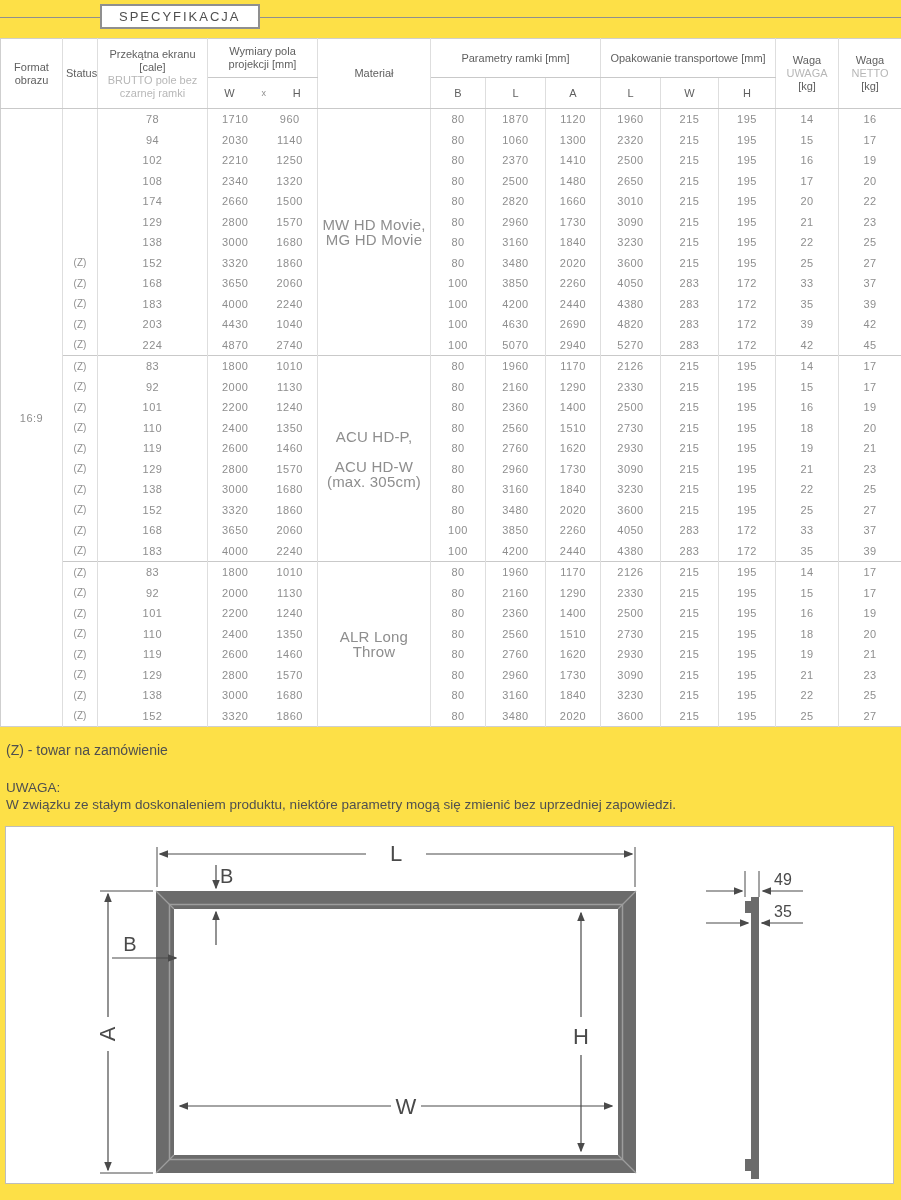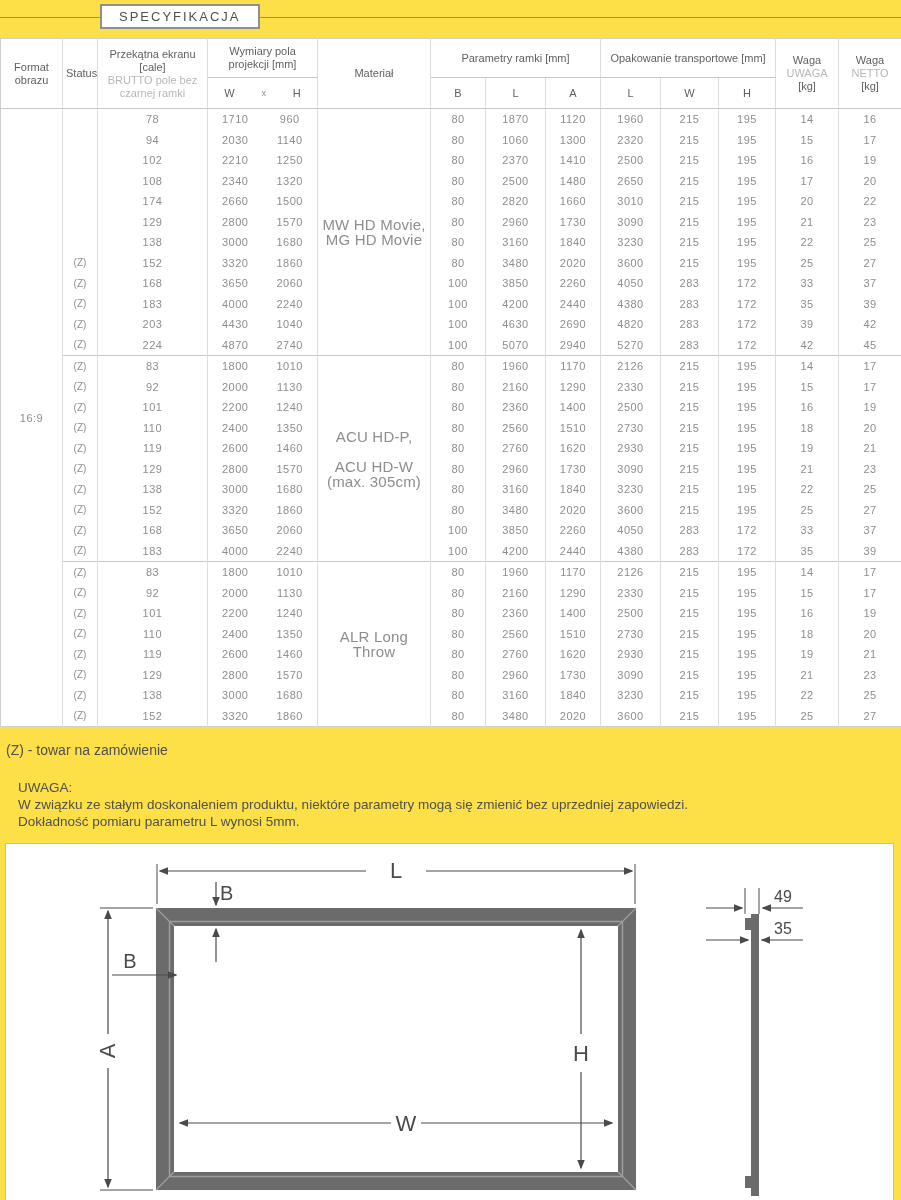--- a/index.html
+++ b/index.html
@@ -41,21 +41,21 @@
   .wh-x { font-size:9px; color:#8f8f8f; }
 
   tbody td { color:#8e8e8e; font-size:11px; letter-spacing:0.5px; height:20.5px; }
   tbody tr.group-start td { border-top:1px solid #c9c9c9; }
   .c-w { border-right:none; }
   .c-status { font-size:10px; letter-spacing:0; }
   .c-material div { font-size:15px; letter-spacing:0.2px; line-height:15px; color:#8e8e8e; }
 
   
   .legend { margin:15px 0 0 6px; font-size:14px; color:#4f4f4f; }
-  .uwaga { margin:21px 0 0 18px; font-size:13.5px; color:#4f4f4f; line-height:17px; }
+  .uwaga { margin:21px 0 0 6px; font-size:13.5px; color:#4f4f4f; line-height:17px; }
   .uwaga div { margin:0; }
 
   
   .diagram-box {
     margin:13px 5px 0 5px; width:887px; height:356px;
     background:#ffffff; border:1px solid #bdbdbd; box-sizing:content-box;
   }
   .diagram-box svg { display:block; }
   svg text { font-family:"Liberation Sans", sans-serif; fill:#4a4a4a; }
 </style>
@@ -560,21 +560,20 @@
           <td class="c-net">25</td>
           <td class="c-gross">27</td>
         </tr>
       </tbody>
   </table>
 
   <div class="legend">(Z) - towar na zamówienie</div>
   <div class="uwaga">
     <div>UWAGA:</div>
     <div>W związku ze stałym doskonaleniem produktu, niektóre parametry mogą się zmienić bez uprzedniej zapowiedzi.</div>
-    <div>Dokładność pomiaru parametru L wynosi 5mm.</div>
   </div>
 
   <div class="diagram-box">
     <svg width="887" height="356" viewBox="0 0 887 356">
       <defs>
         <marker id="arr" viewBox="0 0 10 10" refX="8.5" refY="5" markerWidth="8" markerHeight="8" orient="auto">
           <path d="M0,1 L10,5 L0,9 z" fill="#4a4a4a"></path>
         </marker>
       </defs>
 

